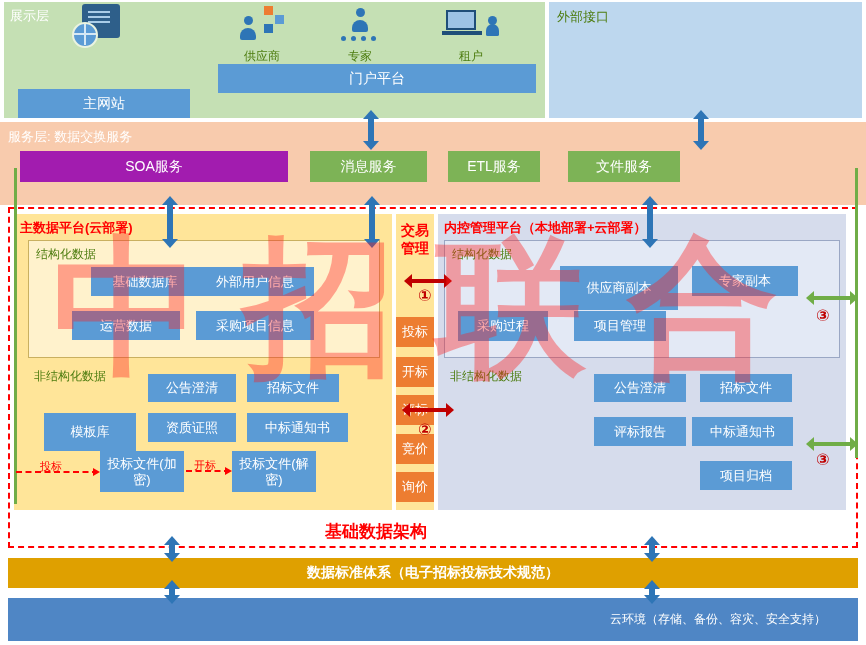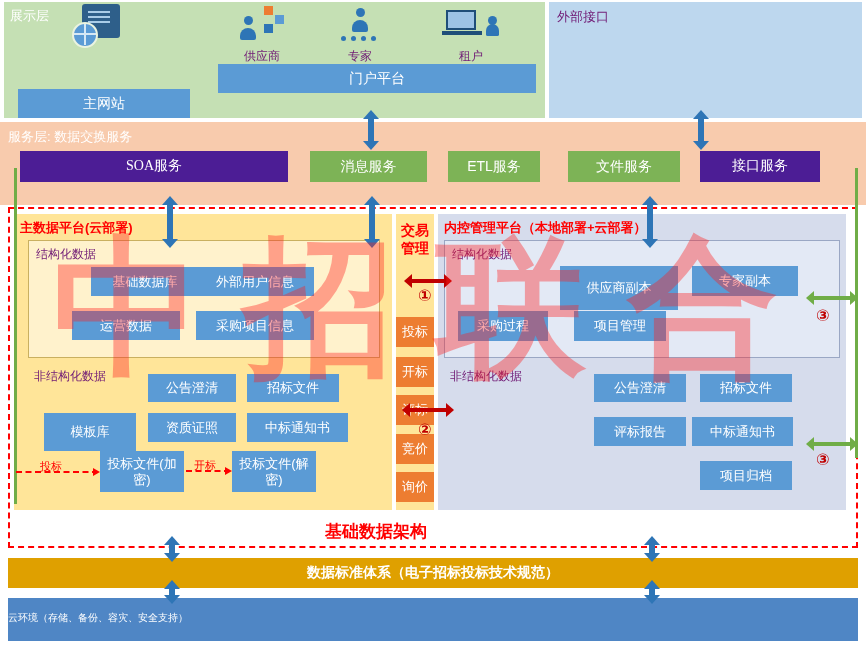--- a/index.html
+++ b/index.html
@@ -3,24 +3,24 @@
 <meta charset="utf-8">
 <style>
   html,body{margin:0;padding:0;}
   body{font-family:"Liberation Sans","DejaVu Sans",sans-serif;}
   #canvas{position:relative;width:866px;height:645px;background:#ffffff;overflow:hidden;}
   .abs{position:absolute;}
   .box{position:absolute;box-sizing:border-box;}
   .btn{position:absolute;box-sizing:border-box;display:flex;align-items:center;justify-content:center;
        color:#fff;font-size:13px;text-align:center;line-height:1.2;padding:1px 2px;}
   .b-blue{background:#5b9bd5;}
-  .b-lblue{background:#4c1d95;font-family:Liberation Serif, serif;}
+  .b-lblue{background:#a21caf;}
   .b-green{background:#7db356;}
   .b-orange{background:#ed7d31;}
-  .lbl{position:absolute;font-size:12px;color:#701a75;white-space:nowrap;}
+  .lbl{position:absolute;font-size:12px;color:#4d7c0f;white-space:nowrap;}
   .lbl-w{color:#fff;font-size:13px;}
   .lbl-r{color:#ff0000;font-weight:bold;}
   .varr{position:absolute;width:18px;z-index:12;color:#2e75b6;}
   .varr i{position:absolute;left:50%;top:7px;bottom:7px;width:6px;margin-left:-3px;background:currentColor;}
   .varr b{position:absolute;left:50%;margin-left:-8px;width:0;height:0;border-left:8px solid transparent;border-right:8px solid transparent;}
   .varr b.up{top:0;border-bottom:9px solid currentColor;}
   .varr b.dn{bottom:0;border-top:9px solid currentColor;}
   .harr{position:absolute;height:16px;z-index:12;}
   .harr i{position:absolute;top:6px;left:6px;right:6px;height:4px;background:currentColor;}
   .harr b{position:absolute;top:1px;width:0;height:0;border-top:7px solid transparent;border-bottom:7px solid transparent;}
@@ -92,21 +92,20 @@
       <i></i>
       <b class="dn"></b>
     </div>
 
   <div class="box" style="left:0;top:122px;width:866px;height:83px;background:#f8cbad;"></div>
   <span class="lbl lbl-w" style="left:8px;top:128px;">服务层: 数据交换服务</span>
   <div class="btn b-lblue" style="left:20px;top:151px;width:268px;height:31px;font-size:14px;">SOA服务</div>
   <div class="btn b-green" style="left:310px;top:151px;width:117px;height:31px;font-size:14px;">消息服务</div>
   <div class="btn b-green" style="left:448px;top:151px;width:92px;height:31px;font-size:14px;">ETL服务</div>
   <div class="btn b-green" style="left:568px;top:151px;width:112px;height:31px;font-size:14px;">文件服务</div>
-  <div class="btn b-lblue" style="left:700px;top:151px;width:120px;height:31px;font-size:14px;">接口服务</div>
 
   <div class="varr" style="left:161px;top:196px;height:52px;">
       <b class="up"></b>
       <i></i>
       <b class="dn"></b>
     </div>
   <div class="varr" style="left:363px;top:196px;height:52px;">
       <b class="up"></b>
       <i></i>
       <b class="dn"></b>
@@ -212,17 +211,17 @@
   <div class="varr" style="left:643px;top:580px;height:24px;">
       <b class="up"></b>
       <i></i>
       <b class="dn"></b>
     </div>
 
   <div class="box" style="left:8px;top:558px;width:850px;height:30px;background:#dfa000;"></div>
   <div class="lbl" style="left:8px;top:564px;width:850px;text-align:center;color:#fff;font-size:14px;font-weight:bold;">数据标准体系（电子招标投标技术规范）</div>
 
   <div class="box" style="left:8px;top:598px;width:850px;height:43px;background:#4f86c5;"></div>
-  <div class="lbl" style="left:8px;top:611px;width:818px;text-align:left;color:#fff;font-size:10px;">云环境（存储、备份、容灾、安全支持）</div>
+  <div class="lbl" style="left:8px;top:611px;width:818px;text-align:right;color:#fff;font-size:12px;">云环境（存储、备份、容灾、安全支持）</div>
 
   <div class="wm">中招联合</div>
 
 </div>
 
 </body></html>

